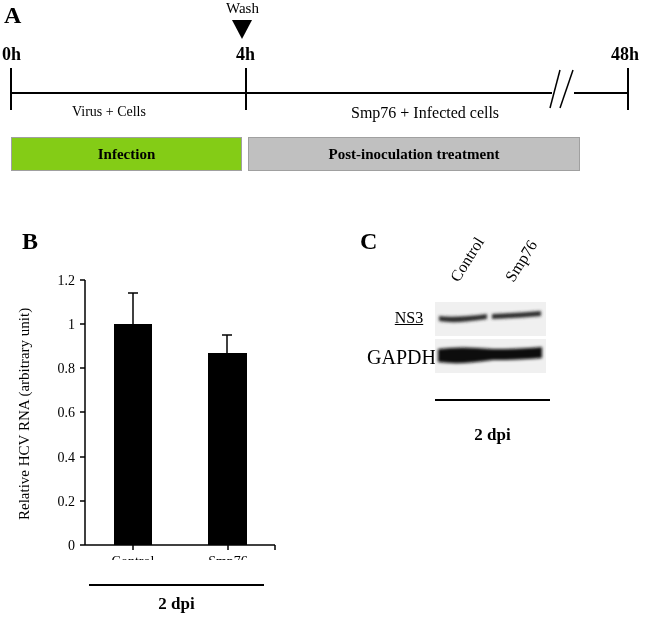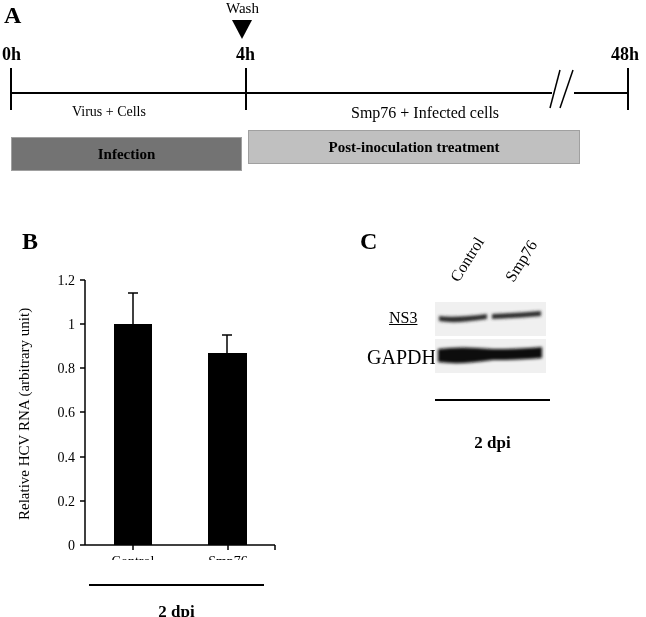--- a/index.html
+++ b/index.html
@@ -1,19 +1,19 @@
 <!DOCTYPE html>
 <html><head>
 <meta charset="utf-8">
 <style>
   html, body { margin: 0; padding: 0; background: #ffffff; }
   body { width: 646px; height: 617px; position: relative; overflow: hidden; font-family: "Liberation Serif", serif; color: #000; }
   .abs { position: absolute; }
   .panel-letter { font-weight: bold; font-size: 24px; }
-  .bold { font-weight: bold; margin-top: 8px; }
+  .bold { font-weight: bold; }
   .tl-label { font-size: 18px; font-weight: bold; text-align: center; }
   .box { position: absolute; box-sizing: border-box; border: 1px solid #a0a0a0; display: flex; align-items: center; justify-content: center; font-weight: bold; font-size: 15px; }
   .blot-lane-label { font-size: 16px; transform-origin: left bottom; transform: rotate(-58deg); white-space: nowrap; }
 </style>
 </head>
 <body>
 
 <div class="abs panel-letter" style="left:4px; top:2px;">A</div>
 
 <div class="abs" style="left:226px; top:0px; font-size:15px;">Wash</div>
@@ -33,22 +33,22 @@
   <g>
     <rect x="552" y="10" width="22" height="42" fill="#fff"></rect>
     <line x1="550" y1="48" x2="560" y2="10" stroke="#000" stroke-width="1.5"></line>
     <line x1="560" y1="48" x2="573" y2="10" stroke="#000" stroke-width="1.5"></line>
   </g>
 </svg>
 
 <div class="abs" style="left:72px; top:104px; font-size:14px;">Virus + Cells</div>
 <div class="abs" style="left:327px; top:104px; font-size:16px;margin-left:24px;">Smp76 + Infected cells</div>
 
-<div class="box" style="left:11px; top:137px; width:231px; height:34px; background:#737373;">Infection</div>
-<div class="box" style="left:248px; top:130px; width:332px; height:34px; background:#c0c0c0;">Post-inoculation treatment</div>
+<div class="box" style="left:11px; top:137px; width:231px; height:34px; background:#84cc16;">Infection</div>
+<div class="box" style="left:248px; top:137px; width:332px; height:34px; background:#c0c0c0;">Post-inoculation treatment</div>
 
 <div class="abs panel-letter" style="left:22px; top:228px;">B</div>
 
 <div class="abs" style="left:16px; top:520px; width:0; height:0;">
   <div style="position:absolute; left:0; top:0; transform-origin:left top; transform:rotate(-90deg); white-space:nowrap; font-size:15px; width:280px;">Relative HCV RNA  (arbitrary unit)</div>
 </div>
 
 <svg class="abs" style="left:40px; top:270px;" width="250" height="290">
 
   <line x1="45" y1="10" x2="45" y2="275" stroke="#000" stroke-width="1.5"></line>
@@ -98,21 +98,21 @@
 
 <div class="abs panel-letter" style="left:360px; top:228px;">C</div>
 
 <div class="abs" style="left:462px; top:285px; width:0; height:0;">
   <div class="abs blot-lane-label" style="left:0; bottom:0;">Control</div>
 </div>
 <div class="abs" style="left:517px; top:285px; width:0; height:0;">
   <div class="abs blot-lane-label" style="left:0; bottom:0;">Smp76</div>
 </div>
 
-<div class="abs" style="left:389px; top:309px; font-size:16px; text-align:left; width:40px;text-decoration:underline;">NS3</div>
+<div class="abs" style="left:389px; top:309px; font-size:16px; text-align:center; width:40px;text-decoration:underline;">NS3</div>
 <div class="abs" style="left:367px; top:346px; font-size:20px; text-align:right; width:62px;">GAPDH</div>
 
 <svg class="abs" style="left:435px; top:302px;" width="112" height="72">
   <defs>
     <filter id="blur1">
         <feGaussianBlur stdDeviation="1.6"></feGaussianBlur>
       </filter>
   </defs>
   <rect x="0" y="0" width="111" height="34" fill="#f0f0f0"></rect>
   <rect x="0" y="37" width="111" height="34" fill="#f0f0f0"></rect>

